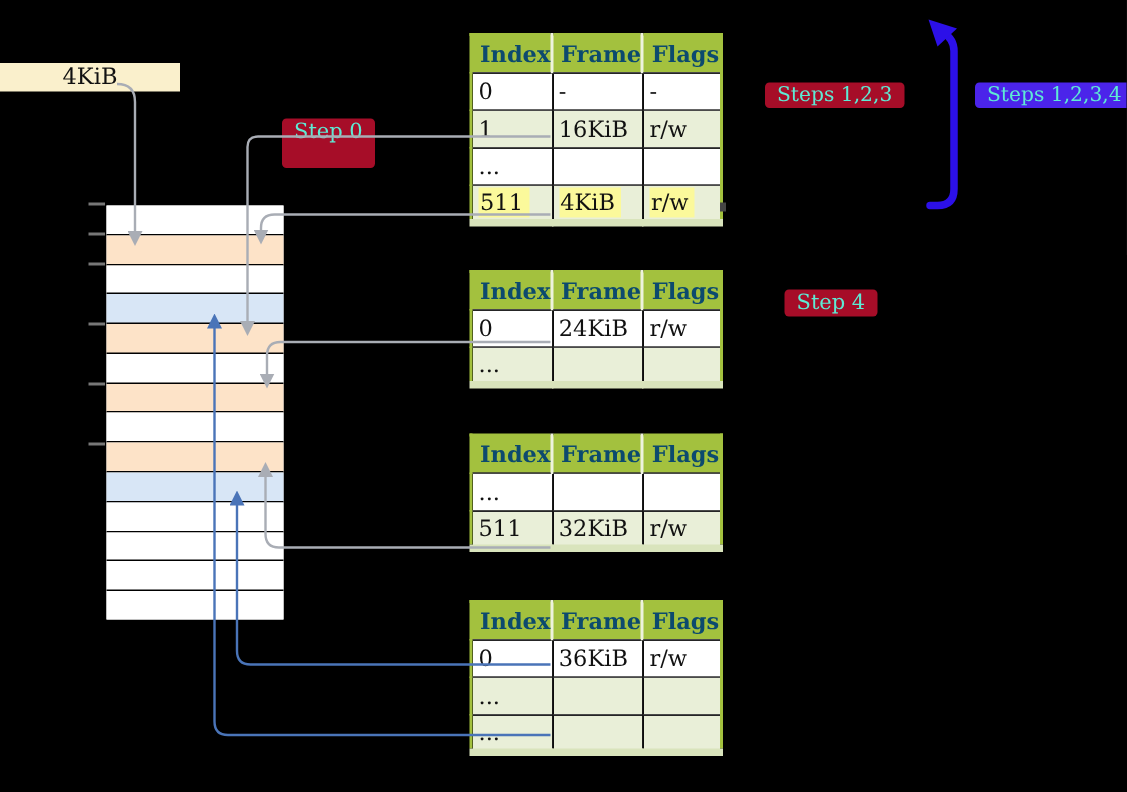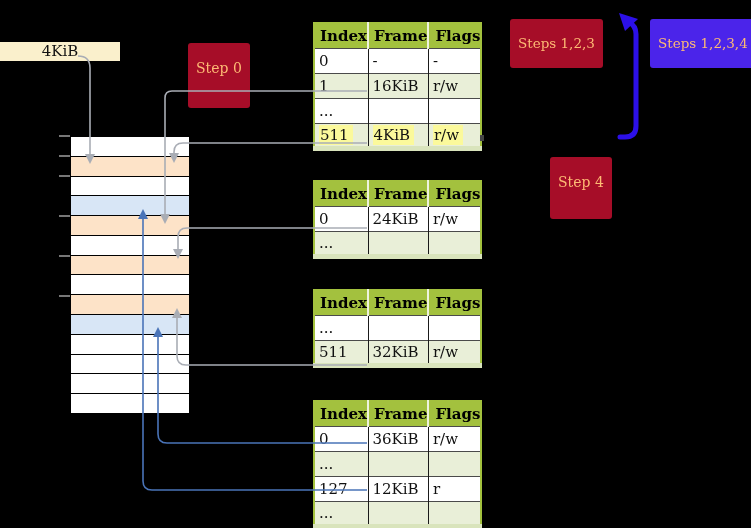--- a/index.html
+++ b/index.html
@@ -21,45 +21,45 @@
   }
   html,body{margin:0;padding:0;}
   body{background:#222;font-family:"DejaVu Serif","Liberation Serif",serif;}
   #canvas{position:relative;width:751px;height:528px;background:var(--background);overflow:hidden;}
 
   
   .legend{position:absolute;left:0;top:42px;width:120px;height:19px;background:var(--legend-bg);
           color:#111;font-size:15px;line-height:19px;text-align:center;}
 
   
-  .badge{position:absolute;color:#fdba74;font-size:14px;line-height:18px;padding:16px 8px;border-radius:3px;white-space:nowrap;}
+  .badge{position:absolute;color:#5eead4;font-size:14px;line-height:18px;padding:0 8px;border-radius:3px;white-space:nowrap;margin-top:36px;}
   .badge.red{background:var(--badge-red);}
   .badge.blue{background:var(--badge-blue);}
   #badge-step0{left:188px;top:43px;height:33px;}
   #badge-steps123{left:510px;top:19px;height:17px;line-height:17px;font-size:13.5px;}
   #badge-steps1234{left:650px;top:19px;height:17px;line-height:17px;font-size:13.5px;}
-  #badge-step4{left:550px;top:157px;height:30px;}
+  #badge-step4{left:523px;top:157px;height:18px;}
 
   
   #memory-strip{position:absolute;left:70px;top:136px;width:120px;height:278px;
                 display:flex;flex-direction:column;border:1px solid #000;box-sizing:border-box;background:#fff;}
   .strip-row{flex:1;border-bottom:1px solid #000;}
   .strip-row:last-child{border-bottom:none;}
   .strip-row.white{background:var(--strip-white);}
   .strip-row.peach{background:var(--strip-peach);}
   .strip-row.blue{background:var(--strip-blue);}
   .tick{position:absolute;left:59px;width:11px;height:2px;background:#777;}
 
   
   .ptable{position:absolute;left:313px;width:171px;}
   #table-0{top:22px;} #table-1{top:180px;} #table-2{top:289px;} #table-3{top:400px;}
   .ptable table{border-collapse:collapse;border:2px solid var(--table-header-bg);
                 border-bottom:5px solid var(--table-bottom-bg);table-layout:fixed;}
-  .ptable th{background:var(--table-header-bg);color:#000000;font-weight:bold;font-size:15px;
-             height:25px;box-sizing:border-box;padding:0 0 0 5px;text-align:right;border-left:2px solid #eef3dd;}
+  .ptable th{background:var(--table-header-bg);color:#0c4a6e;font-weight:bold;font-size:15px;
+             height:25px;box-sizing:border-box;padding:0 0 0 5px;text-align:left;border-left:2px solid #eef3dd;}
   .ptable th:first-child{border-left:none;}
   .ptable td{font-size:15px;color:#111;height:25px;box-sizing:border-box;padding:0 0 0 4px;
              border-left:1.5px solid #1a1a1a;border-top:1px solid #4a4a4a;white-space:nowrap;overflow:hidden;}
   .ptable td:first-child{border-left:none;}
   .ptable col.c1{width:54px;} .ptable col.c2{width:60px;} .ptable col.c3{width:53px;}
   .ptable tr.alt td{background:var(--table-row-alt-bg);}
   .ptable tr.plain td{background:var(--table-row-bg);}
   .hl{background:var(--highlight-bg);padding:1px 4px 1px 1px;}
 
   
@@ -211,25 +211,20 @@
         <tbody>
           <tr class="plain">
             <td>0</td>
             <td>36KiB</td>
             <td>r/w</td>
           </tr>
           <tr class="alt">
             <td>...</td>
             <td></td>
             <td></td>
-          </tr>
-          <tr class="plain">
-            <td>127</td>
-            <td>12KiB</td>
-            <td>r</td>
           </tr>
           <tr class="alt">
             <td>...</td>
             <td></td>
             <td></td>
           </tr>
         </tbody>
       </table>
     </div>
 

